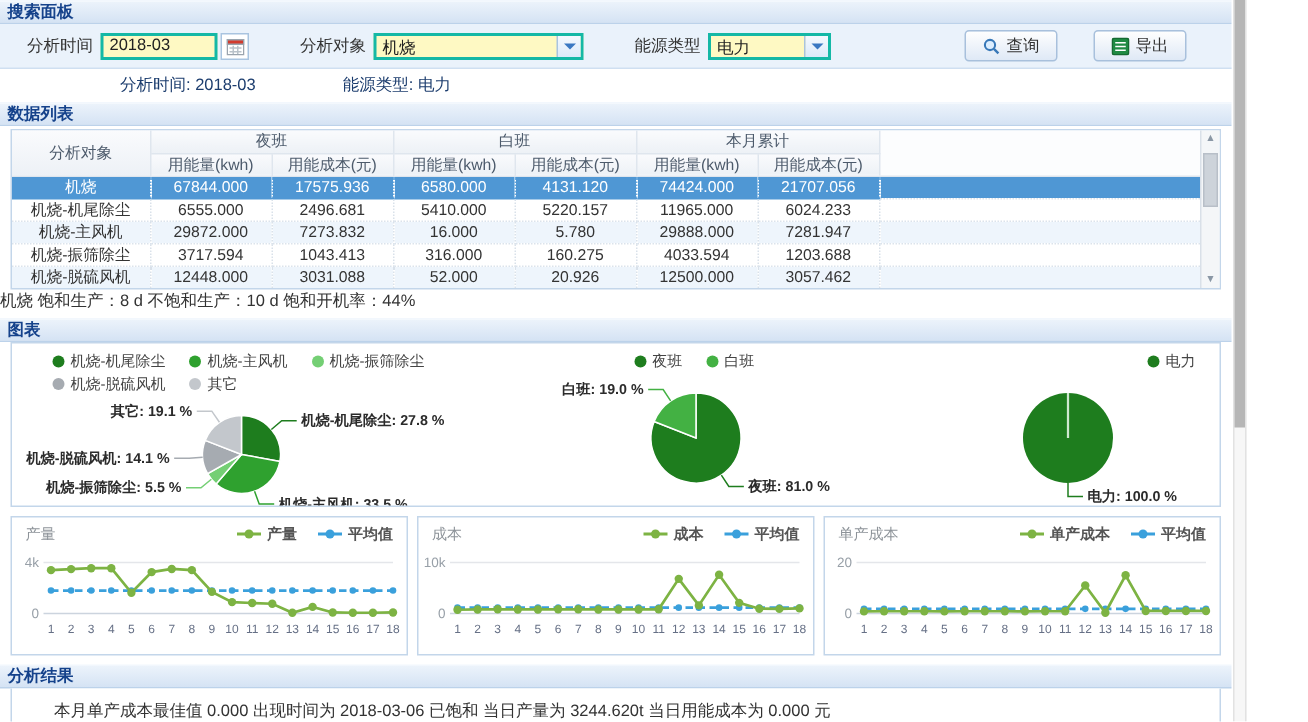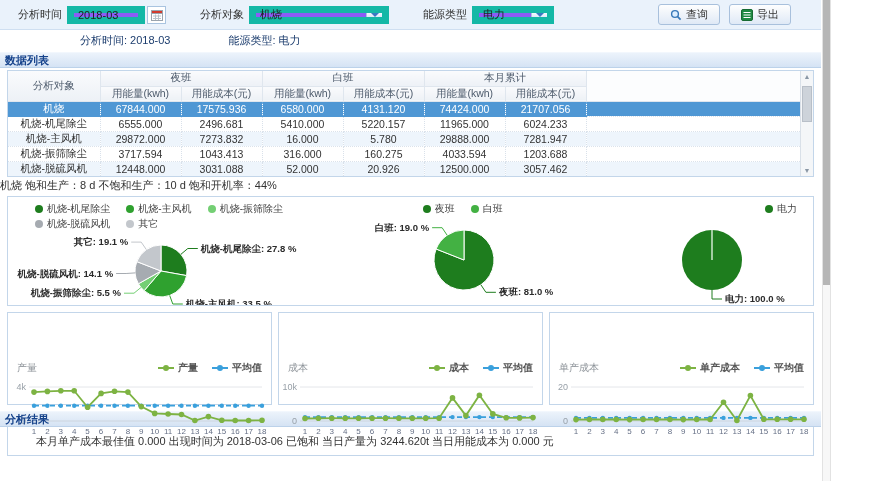--- a/index.html
+++ b/index.html
@@ -7,32 +7,32 @@
   body { font-family:"Liberation Sans","DejaVu Sans",sans-serif; font-size:11px; color:#333; position:relative; }
   .content { position:absolute; left:0; top:0; width:821px; }
   .sec { margin-top:2px; }
   .sec-header { height:16px; line-height:15px; background:linear-gradient(#ecf3fb,#d5e3f4);
     border-top:1px solid #f2f7fd; border-bottom:1px solid #bcd2ea; color:#15428b;
     font-weight:bold; font-size:11px; padding-left:5px; }
   
   .search-form { height:30px; background:#eaf2fb; border-bottom:1px solid #cfdff1;
     display:flex; align-items:center; padding:0 30px 0 18px; }
   .flabel { color:#333; margin-right:5px; white-space:nowrap; }
-  .field { display:inline-flex; height:18px; border:7px solid #14b8a6; background:#8b5cf6; align-items:center; }
+  .field { display:inline-flex; height:18px; border:2px solid #14b8a6; background:#fef9c3; }
   .ival { padding:0 4px; color:#222; white-space:nowrap; flex:1; }
   .datefield { width:78px; }
   .cal-btn { width:19px; height:18px; margin-left:2px; border:1px solid #a9c4e0; background:#fff;
     display:inline-flex; align-items:center; justify-content:center; }
   .sel-obj { width:140px; margin-right:34px; }
   .sel-energy { width:82px; }
   .datewrap { margin-right:34px; display:inline-flex; align-items:center; }
   .dd { width:16px; align-self:stretch; border-left:1px solid #a9c4e0;
     background:linear-gradient(#f4f9fe,#dceafa); display:flex; align-items:center; justify-content:center; }
   .dd i { width:0; height:0; border:4px solid transparent; border-top-color:#3a78c2; margin-top:4px; }
-  .btns { margin-left:auto; display:flex; gap:9px;padding-left:36px; }
+  .btns { margin-left:auto; display:flex; gap:24px;padding-left:36px; }
   .btn { height:21px; border:1px solid #a8c0dc; border-radius:3px;
     background:linear-gradient(#fefefe,#dfe9f6); font-size:11px; color:#333;
     display:inline-flex; align-items:center; gap:4px; padding:0 11px; cursor:pointer;
     font-family:inherit; }
   .search-summary { height:20px; display:flex; align-items:center; padding:0 10px 0 80px;
     color:#1c3d6e; background:#fff; }
   .sum-energy { margin-left:58px; }
   .sum-right { margin-left:auto; }
   
   .table-outer { margin:2px 7px 0; border:1px solid #c3d6ea; display:flex; background:#fff; }
@@ -63,21 +63,21 @@
     column-gap:16px; row-gap:1px; font-size:10px; }
   .pie-box1 .pie-legend { max-width:252px; margin:0 auto; justify-content:flex-start; }
   .pie-box3 .pie-legend { justify-content:flex-end; padding-right:16px; }
   .lg-item { display:inline-flex; align-items:center; white-space:nowrap; }
   .lg-dot { width:8px; height:8px; border-radius:50%; display:inline-block; margin-right:4px; }
   .lg-txt { color:#444; }
   .pie-lab { font-size:9.5px; font-weight:bold; fill:#2b2b2b; }
   
   .line-row { display:flex; gap:6px; margin:6px 7px 0; }
   .line-panel { flex:1; border:1px solid #c3d6ea; background:#fff; height:93px; padding:4px 2px 0; }
-  .lc-head { display:flex; justify-content:space-between; align-items:center; padding:0 7px 2px; font-size:10px;margin-top:44px; }
+  .lc-head { display:flex; justify-content:space-between; align-items:center; padding:0 7px 2px; font-size:10px; }
   .lc-title { color:#8d9399; }
   .lc-legend { display:flex; gap:14px; }
   .lc-legend .lg-txt { font-weight:bold; color:#555; }
   .lg-line { width:16px; height:2px; display:inline-block; position:relative; margin-right:4px; }
   .lg-ldot { position:absolute; width:6px; height:6px; border-radius:50%; left:5px; top:-2px; }
   .ax { font-size:9px; fill:#98a0a8; }
   .axx { font-size:8px; fill:#667086; }
   
   .result-sec { margin-top:6px; }
   .result-body { margin:0 7px; border:1px solid #c3d6ea; border-top:none; background:#fff;
@@ -86,20 +86,23 @@
   .page-scrollbar { position:absolute; left:822px; top:0; width:9px; height:481px;
     background:#f7f7f7; border-left:1px solid #e2e2e2; border-right:1px solid #e2e2e2; }
   .page-thumb { position:absolute; left:0; right:0; top:0; height:285px; background:#b6b6b6; }
 </style>
 </head>
 <body>
 
 <div class="content">
 
   <div class="sec" style="margin-top:0">
+    <div class="sec-header">
+      <span>搜索面板</span>
+    </div>
     <div class="search-form">
       <span class="flabel">分析时间</span>
       <span class="datewrap">
         <span class="field datefield">
           <span class="ival">2018-03</span>
         </span>
         <span class="cal-btn">
           <svg width="12" height="12" viewBox="0 0 12 12">
             <rect x="0.5" y="1.5" width="11" height="10" fill="#fff" stroke="#9aa4ae"></rect>
             <rect x="0.5" y="1.5" width="11" height="3" fill="#d23b2e" stroke="#9aa4ae"></rect>
@@ -236,20 +239,23 @@
           </tbody>
         </table>
       <div class="tbl-scroll">
           <div class="tbl-thumb"></div>
         </div>
     </div>
     <div class="note">机烧 饱和生产：8 d 不饱和生产：10 d 饱和开机率：44%</div>
   </div>
 
   <div class="sec">
+    <div class="sec-header">
+      <span>图表</span>
+    </div>
     <div class="pies-panel">
       <div class="pie-box pie-box1" id="pie0">
           <div class="pie-legend">
             <span class="lg-item">
               <span class="lg-dot" style="background:#1e7d1e"></span>
               <span class="lg-txt">机烧-机尾除尘</span>
             </span>
             <span class="lg-item">
               <span class="lg-dot" style="background:#2fa12f"></span>
               <span class="lg-txt">机烧-主风机</span>

